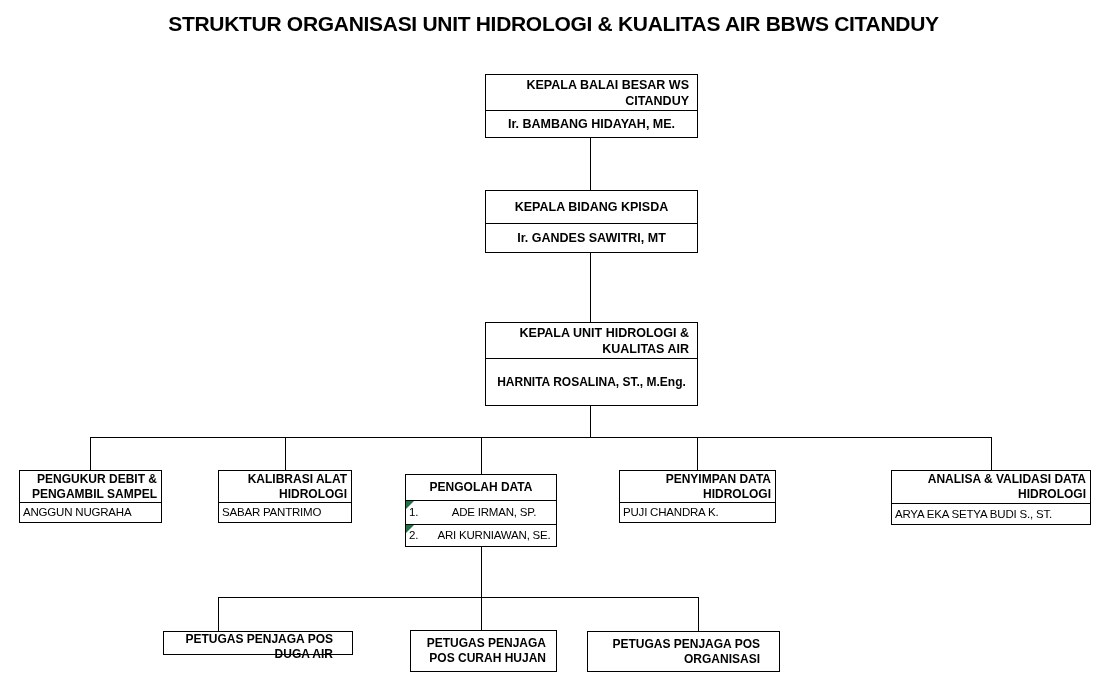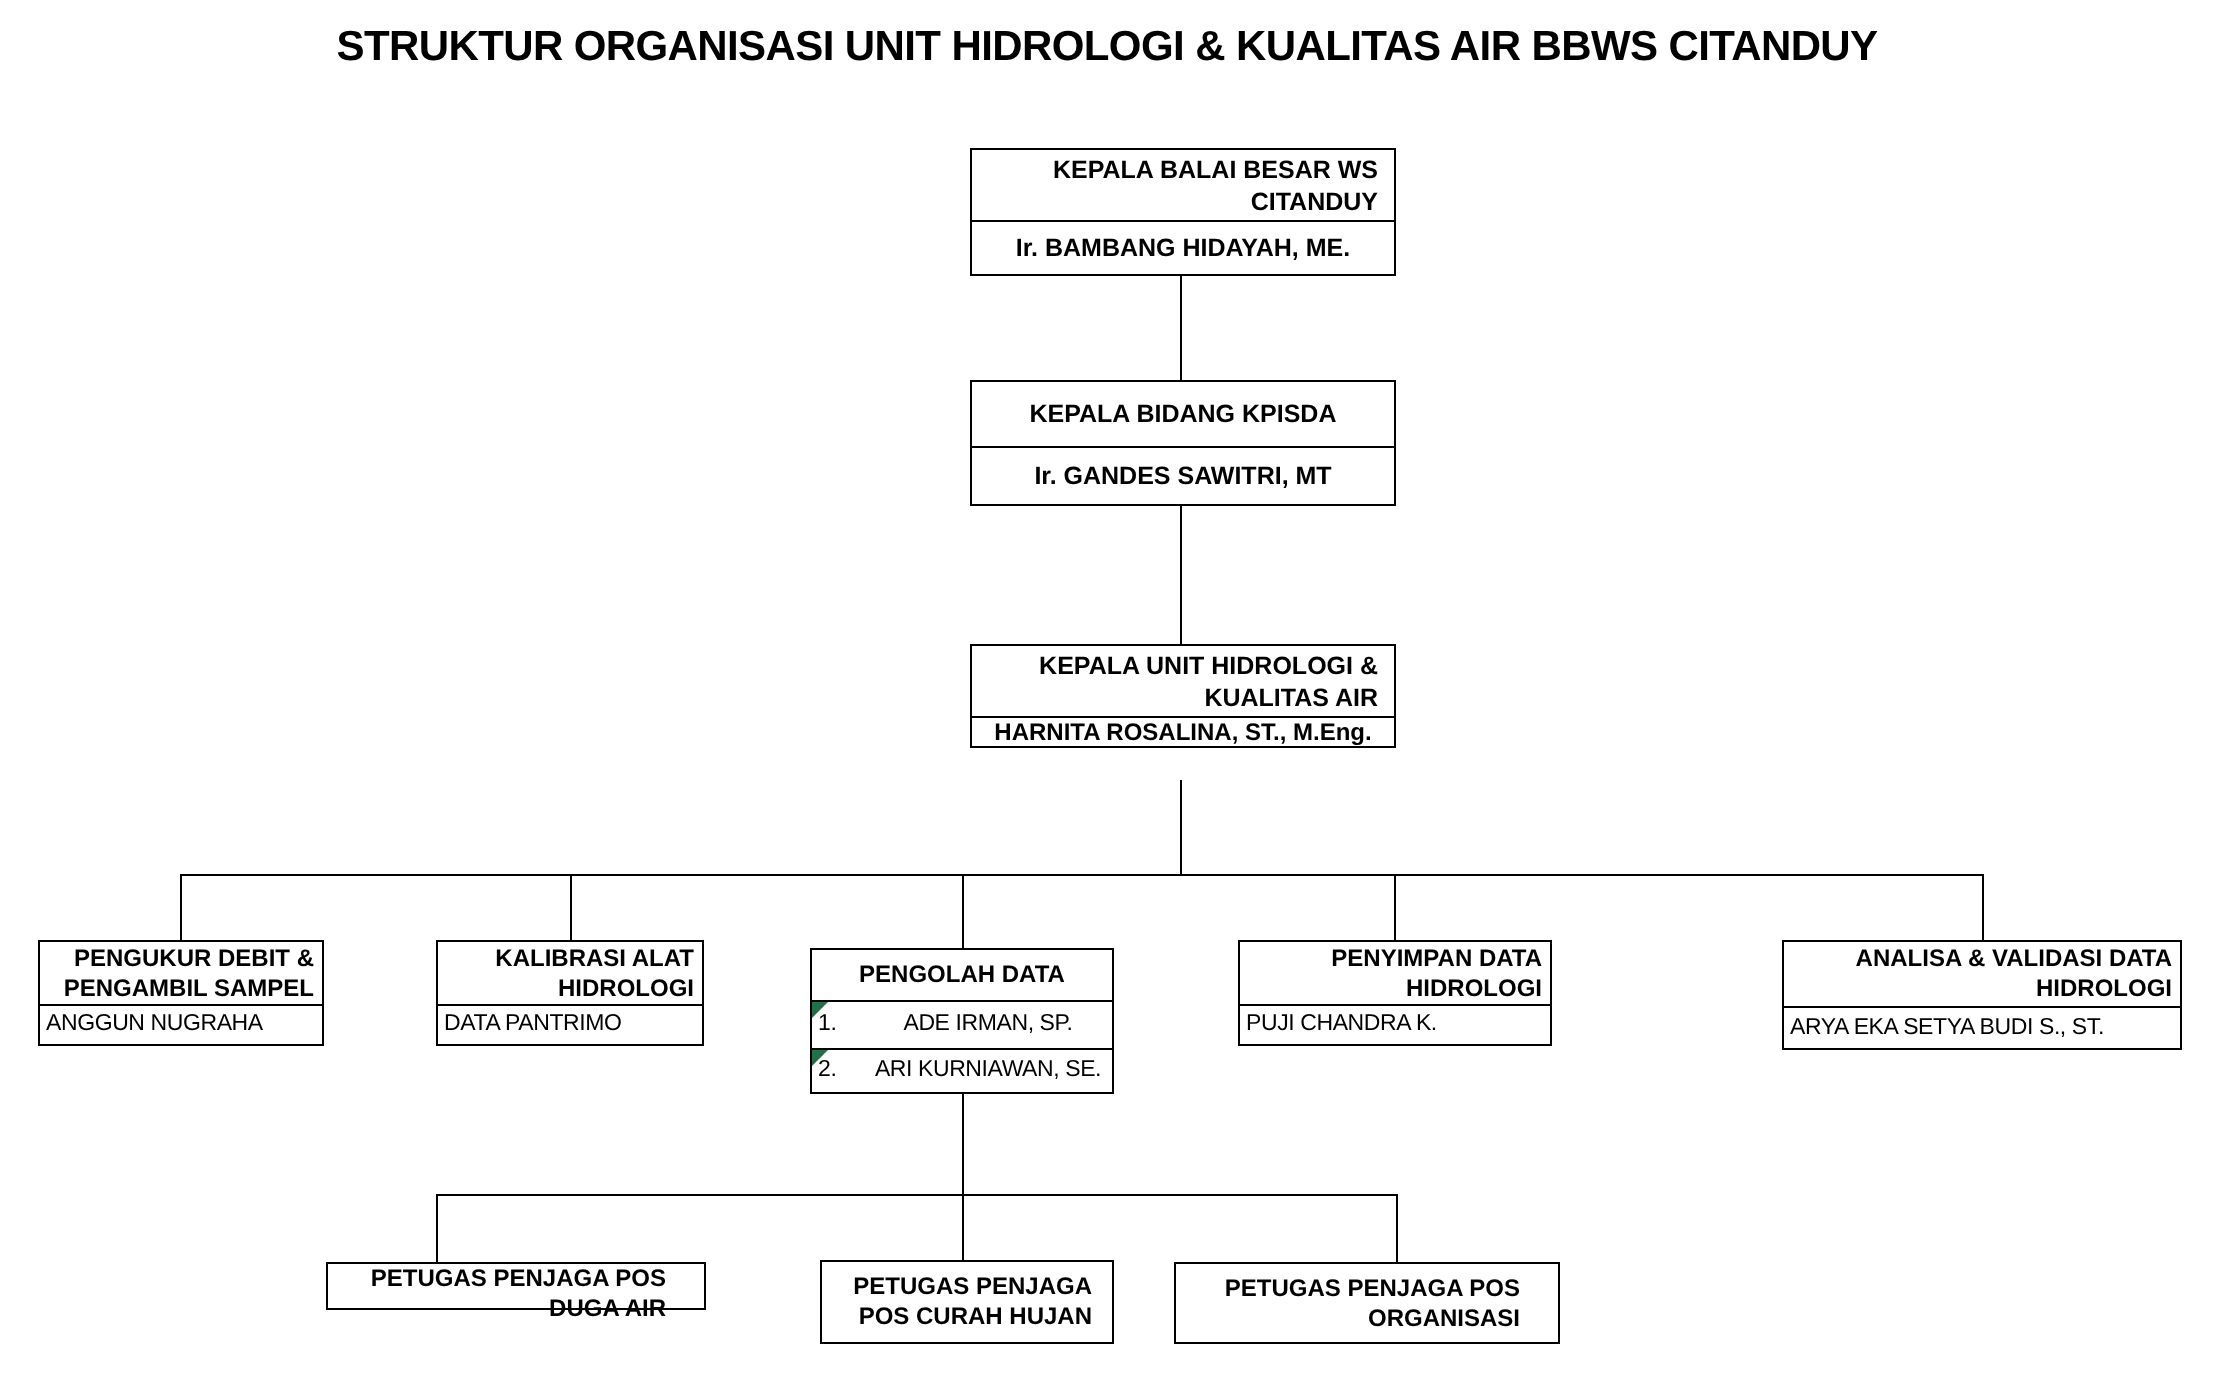--- a/index.html
+++ b/index.html
@@ -67,33 +67,33 @@
   <div class="box" style="left:485px;top:74px;width:213px;height:64px">
     <div class="cell role big" style="height:36px">KEPALA BALAI BESAR WS CITANDUY</div>
     <div class="cell name-center">Ir. BAMBANG HIDAYAH, ME.</div>
   </div>
 
   <div class="box" style="left:485px;top:190px;width:213px;height:63px">
     <div class="cell role big" style="height:33px">KEPALA BIDANG KPISDA</div>
     <div class="cell name-center">Ir. GANDES SAWITRI, MT</div>
   </div>
 
-  <div class="box" style="left:485px;top:322px;width:213px;height:52px">
+  <div class="box" style="left:485px;top:322px;width:213px;height:84px">
     <div class="cell role big" style="height:36px">KEPALA UNIT HIDROLOGI &amp; KUALITAS AIR</div>
     <div class="cell name-center" style="font-size:12px">HARNITA ROSALINA, ST., M.Eng.</div>
   </div>
 
   <div class="box" style="left:19px;top:470px;width:143px;height:53px">
     <div class="cell role" style="height:32px;padding:0 4px">PENGUKUR DEBIT &amp; PENGAMBIL SAMPEL</div>
     <div class="name-left">ANGGUN NUGRAHA</div>
   </div>
 
   <div class="box" style="left:218px;top:470px;width:134px;height:53px">
     <div class="cell role" style="height:32px;padding:0 4px">KALIBRASI ALAT HIDROLOGI</div>
-    <div class="name-left">DATA PANTRIMO</div>
+    <div class="name-left">SABAR PANTRIMO</div>
   </div>
 
   <div class="box" style="left:405px;top:474px;width:152px;height:73px">
     <div class="cell role" style="height:26px">PENGOLAH DATA</div>
     <div class="member mb" style="height:24px">
       <span class="tri"></span>
       <span class="no">1.</span>
       <span class="nm">ADE IRMAN, SP.</span>
     </div>
     <div class="member" style="flex:1">

